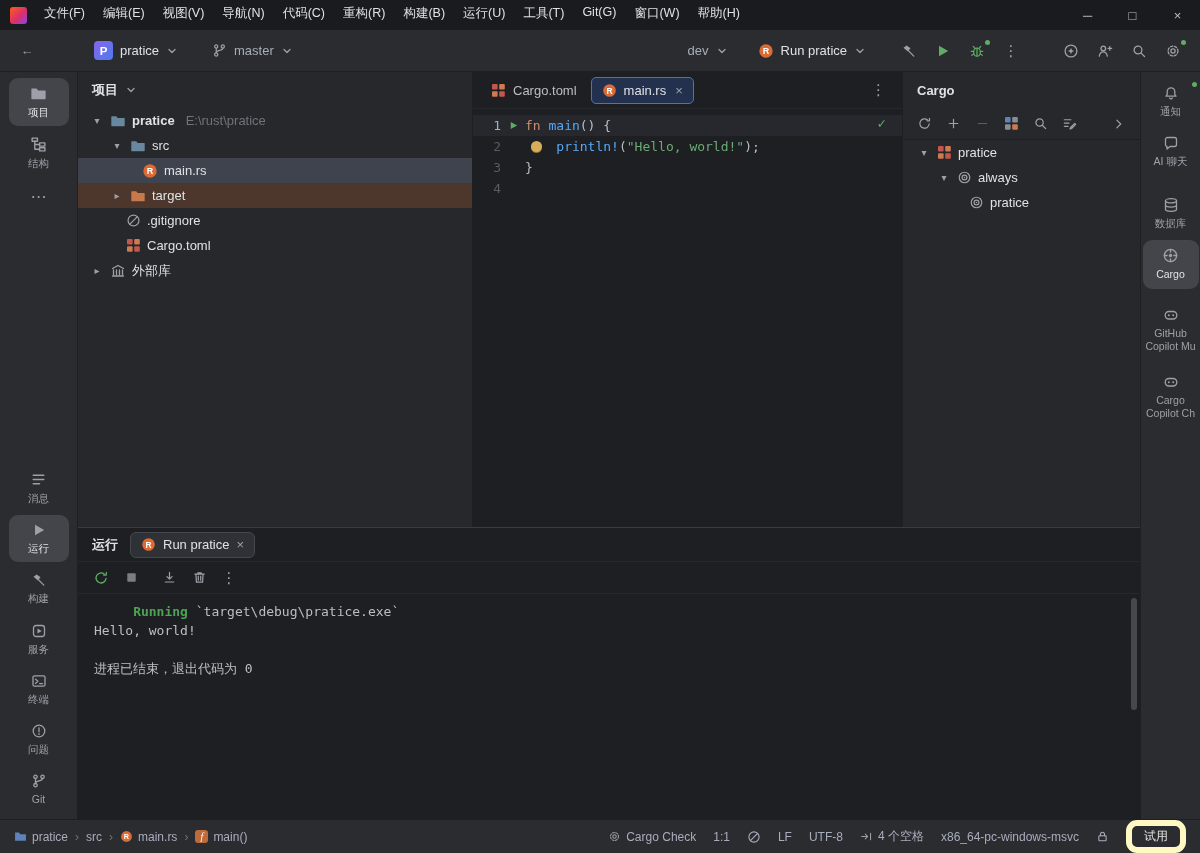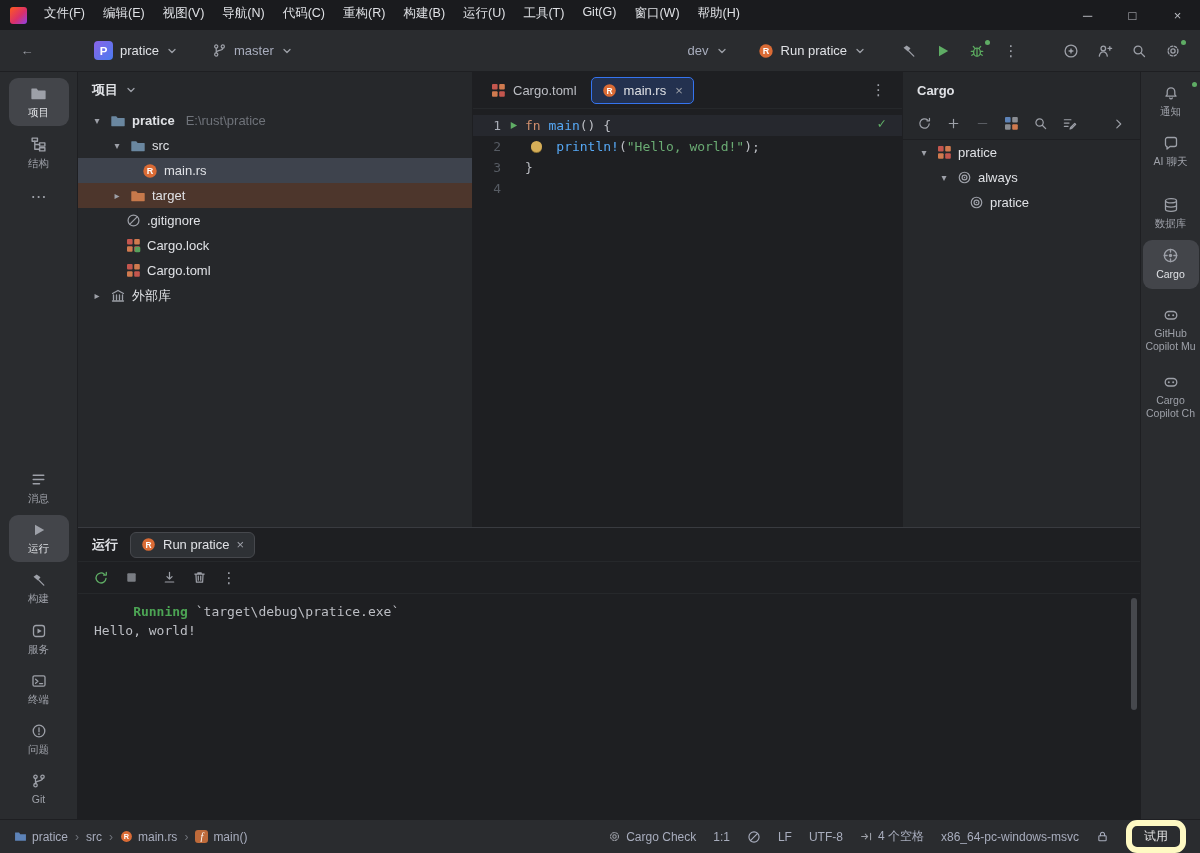--- a/index.html
+++ b/index.html
@@ -386,32 +386,20 @@
                 </span>
               <span class="tlabel">.gitignore</span>
             </div>
             <div class="trow" style="padding-left:48px">
               <span class="ic">
                   <svg width="15" height="15" viewBox="0 0 15 15">
                     <rect x="1" y="1" width="5.6" height="5.6" rx="1" fill="#C4564E"></rect>
                     <rect x="8.2" y="1" width="5.6" height="5.6" rx="1" fill="#D07A4F"></rect>
                     <rect x="1" y="8.2" width="5.6" height="5.6" rx="1" fill="#D07A4F"></rect>
                     <rect x="8.2" y="8.2" width="5.6" height="5.6" rx="1" fill="#C4564E"></rect>
-                    <rect x="8.7" y="8.7" width="5.6" height="5.6" rx="1.4" fill="#57A05C"></rect>
-                  </svg>
-                </span>
-              <span class="tlabel">Cargo.lock</span>
-            </div>
-            <div class="trow" style="padding-left:48px">
-              <span class="ic">
-                  <svg width="15" height="15" viewBox="0 0 15 15">
-                    <rect x="1" y="1" width="5.6" height="5.6" rx="1" fill="#C4564E"></rect>
-                    <rect x="8.2" y="1" width="5.6" height="5.6" rx="1" fill="#D07A4F"></rect>
-                    <rect x="1" y="8.2" width="5.6" height="5.6" rx="1" fill="#D07A4F"></rect>
-                    <rect x="8.2" y="8.2" width="5.6" height="5.6" rx="1" fill="#C4564E"></rect>
                   </svg>
                 </span>
               <span class="tlabel">Cargo.toml</span>
             </div>
             <div class="trow" style="padding-left:12px">
               <span class="chev">▸</span>
               <span class="ic">
                   <svg class="sic" width="16" height="16" viewBox="0 0 16 16">
                     <path d="M2.5 5.5L8 2.5l5.5 3"></path>
                     <path d="M3.5 7v4.5M6.5 7v4.5M9.5 7v4.5M12.5 7v4.5M2.5 13h11"></path>
@@ -600,20 +588,21 @@
                 <path d="M3 4.3h10M6.2 4.3V3h3.6v1.3M4.2 4.3l.5 8.7h6.6l.5-8.7"></path>
                 <path d="M6.7 6.6v4.2M9.3 6.6v4.2"></path>
               </svg>
             </div>
           <div class="icbtn" style="font-size:15px">⋮</div>
         </div>
         <div class="console">
           <div class="cline"><span>     </span><span class="grn">Running</span><span> `target\debug\pratice.exe`</span></div>
           <div class="cline"><span>Hello, world!</span></div>
           <div class="cline"><span></span>&nbsp;</div>
+          <div class="cline"><span>进程已结束，退出代码为 0</span></div>
           <div class="scrollbar-v"></div>
         </div>
       </div>
     </div>
 
     <div class="stripe right">
       <div class="sbtn dotbadge">
         <span class="ic">
             <svg class="sic" width="16" height="16" viewBox="0 0 16 16">
               <path d="M8 2.8c-2.3 0-3.8 1.7-3.8 4v2.7L3 11.2h10l-1.2-1.7V6.8c0-2.3-1.5-4-3.8-4z"></path>

